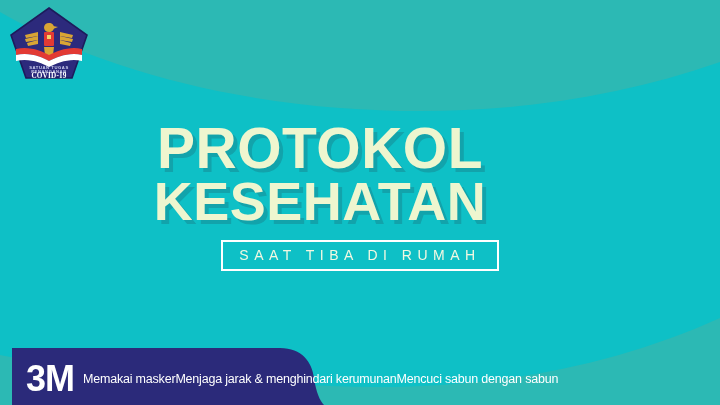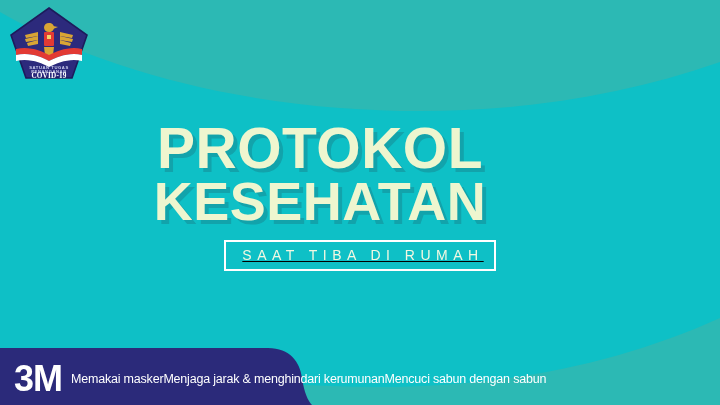--- a/index.html
+++ b/index.html
@@ -59,38 +59,37 @@
   #subtitle-wrap {
     position: absolute;
     left: 0;
     top: 240px;
     width: 720px;
     text-align: center;
   }
   #subtitle-box {
     display: inline-block;
     border: 2px solid #ffffff;
-    padding: 4px 10px 5px 16px;
+    padding: 4px 16px 5px 16px;
     box-sizing: border-box;
-    text-decoration: underline;
   }
   #subtitle-text {
     font-family: "Liberation Sans", sans-serif;
     font-size: 14px;
     font-weight: normal;
     letter-spacing: 5.5px;
     color: #f2f8e2;
     white-space: nowrap;
     line-height: 16px;
   }
 
   
   #tips-panel {
     position: absolute;
-    left: 0;
+    left: 12px;
     top: 348px;
     width: 322px;
     height: 43px;
   }
   #tips-panel-shape {
     position: absolute;
     left: 0; top: 0;
     width: 322px; height: 57px;
   }
   #tips-content {

